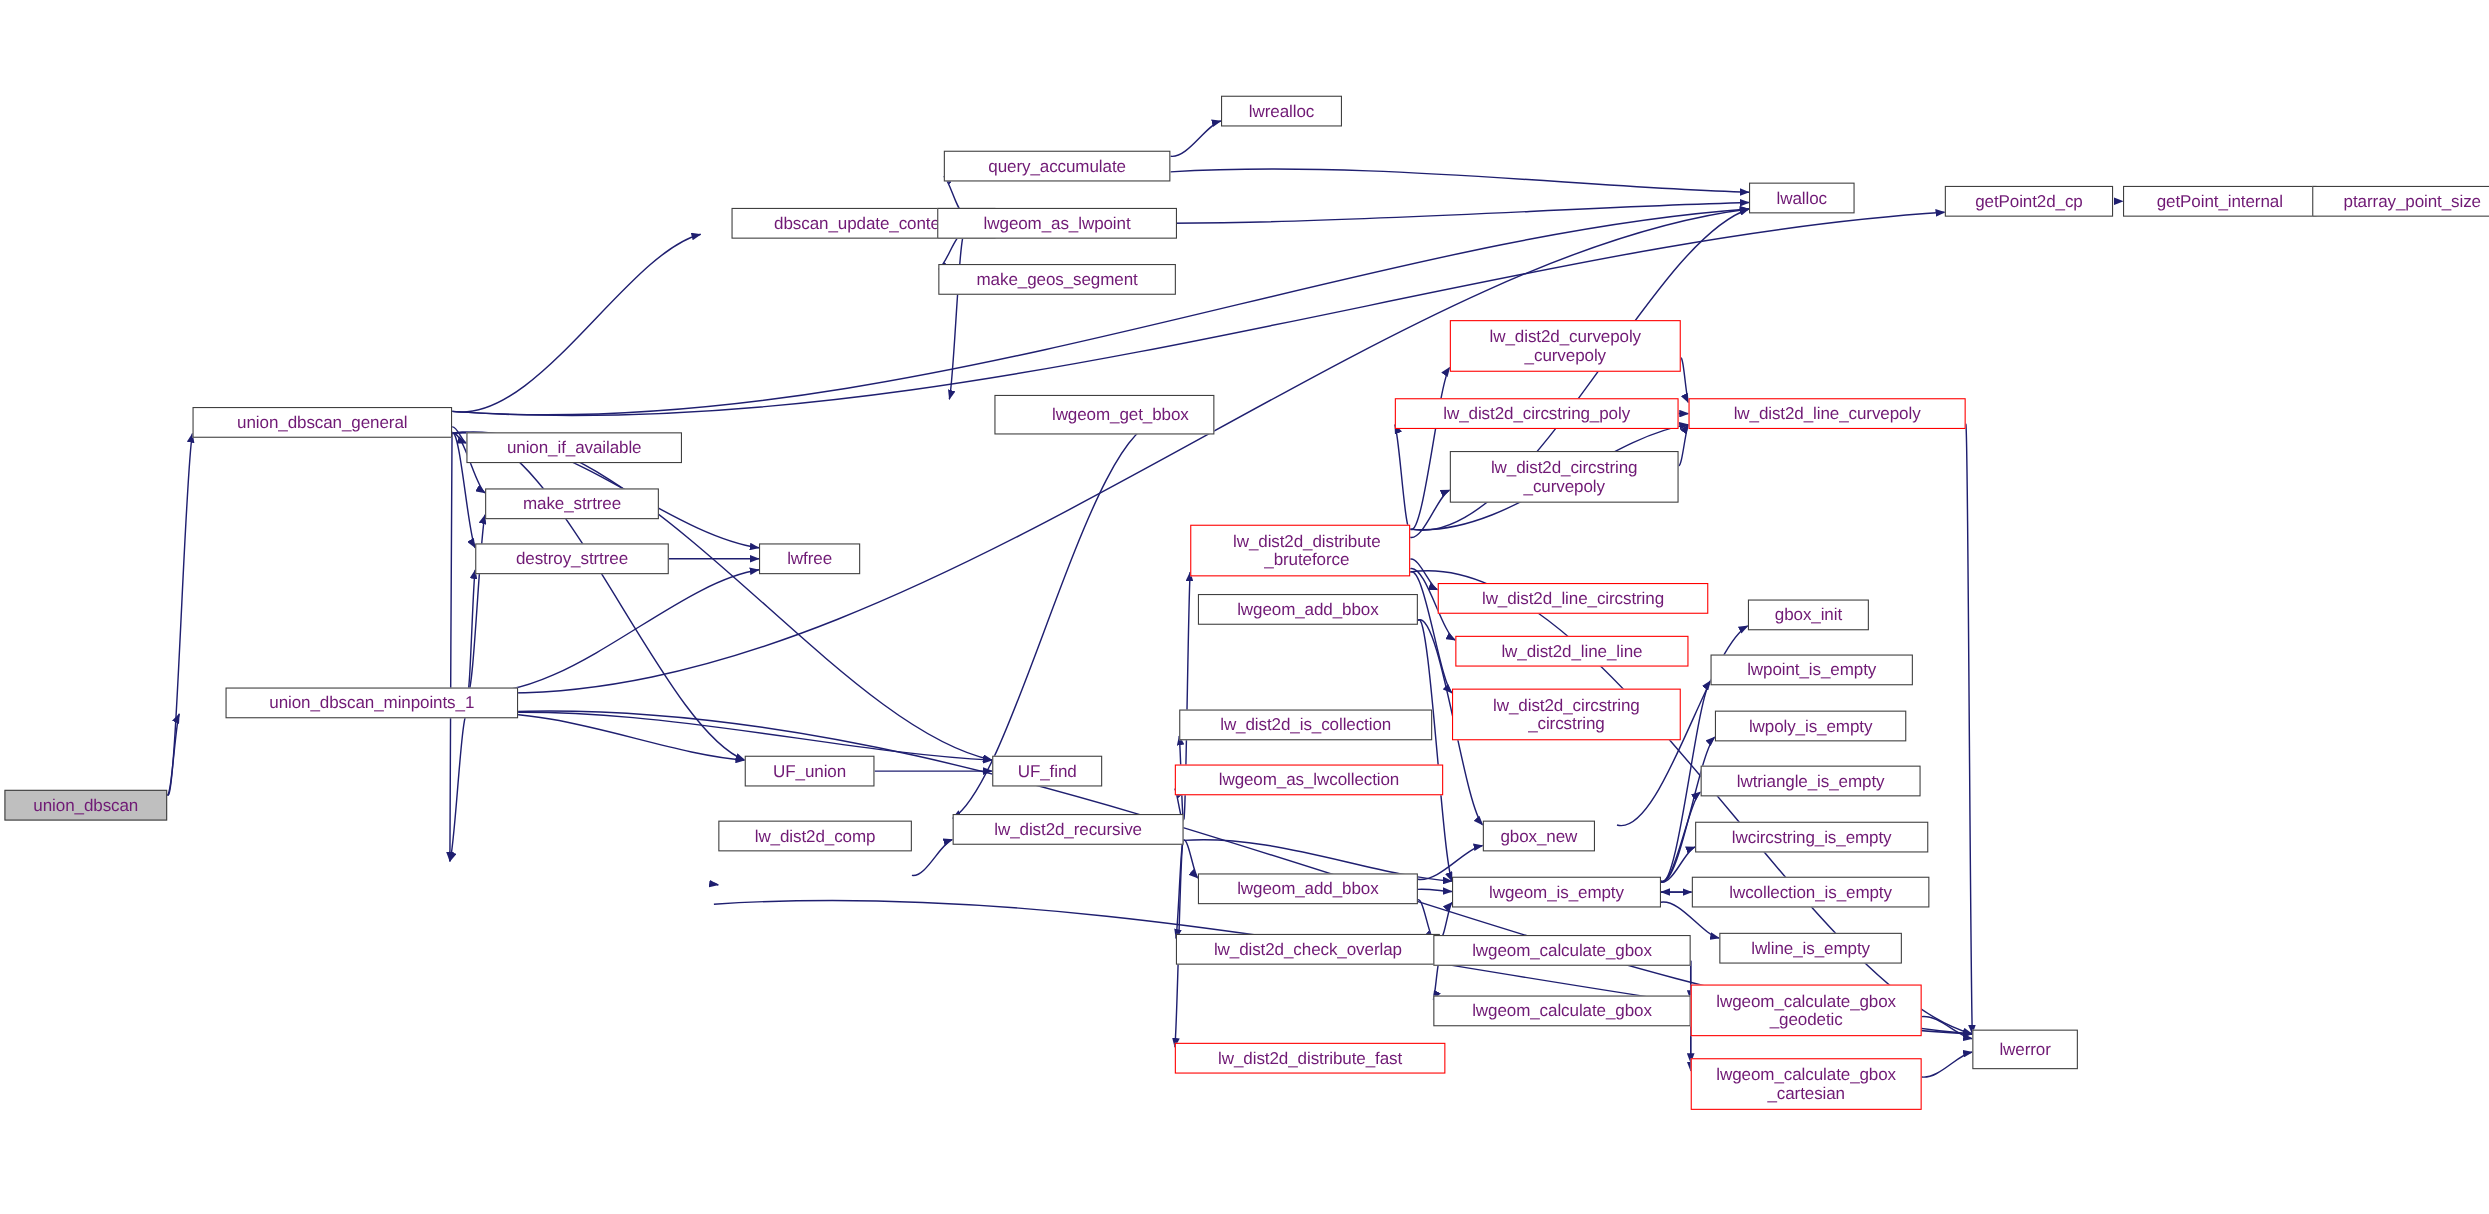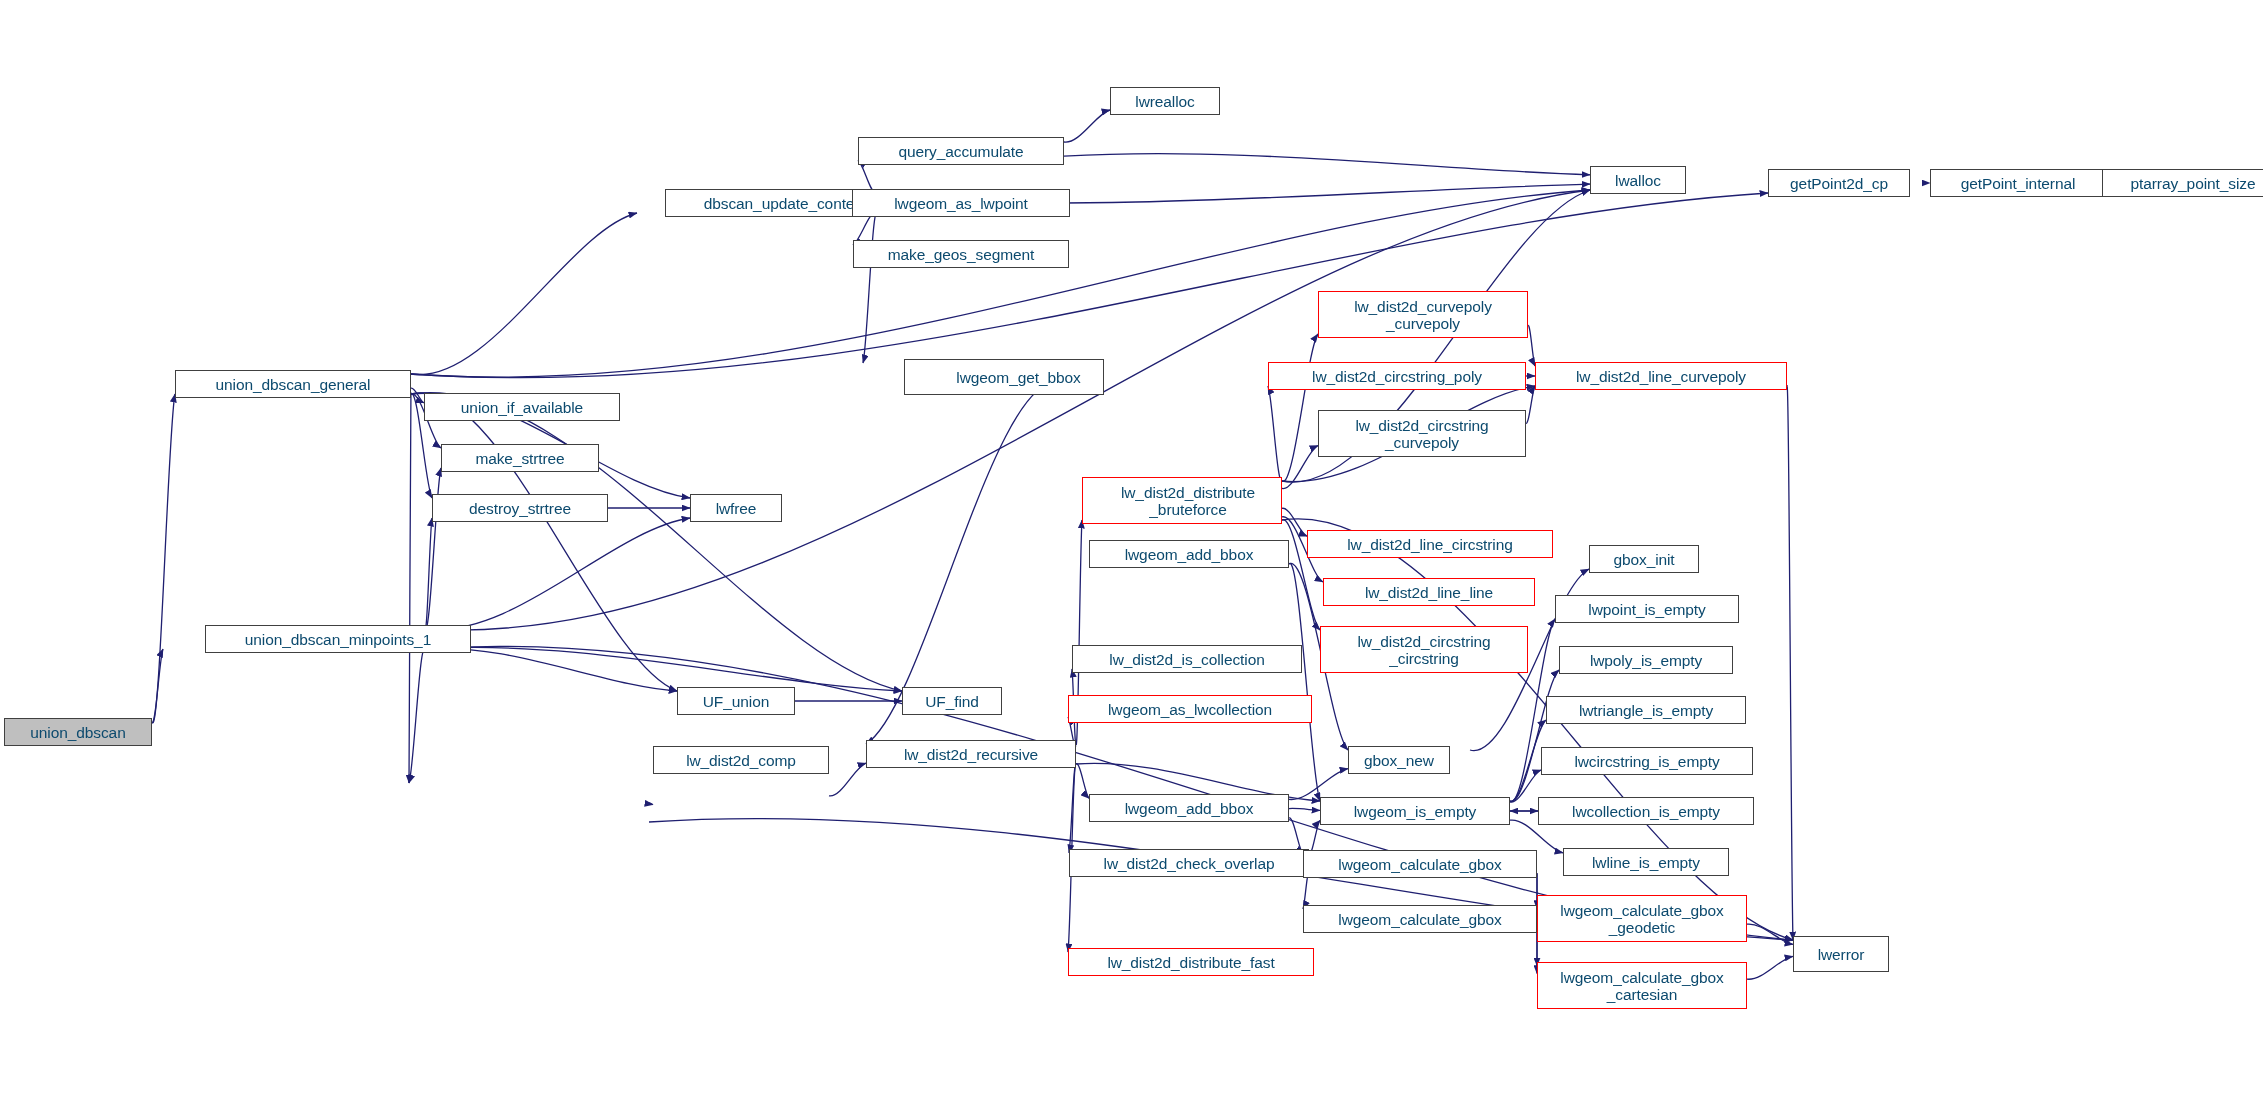--- a/index.html
+++ b/index.html
@@ -33,21 +33,21 @@
   }
   .node {
     position: absolute;
     box-sizing: border-box;
     display: flex;
     align-items: center;
     justify-content: center;
     text-align: center;
     background: #ffffff;
     border: 1px solid #404040;
-    color: #0c4a6e;
+    color: #701a75;
     font-size: 15.5px;
     line-height: 17px;
     letter-spacing: -0.1px;
     white-space: pre;
     cursor: pointer;
   }
   .node.red {
     border-color: #ff0000;
   }
   .node.filled {
@@ -160,21 +160,21 @@
       <div class="node" style="left: 432px; top: 494px; width: 176px; height: 28px;"><span class="node-label">destroy_strtree</span></div>
       <div class="node" style="left: 690px; top: 494px; width: 92px; height: 28px;"><span class="node-label">lwfree</span></div>
       <div class="node" style="left: 677px; top: 687px; width: 118px; height: 28px;"><span class="node-label">UF_union</span></div>
       <div class="node" style="left: 902px; top: 687px; width: 100px; height: 28px;"><span class="node-label">UF_find</span></div>
       <div class="node" style="left: 653px; top: 746px; width: 176px; height: 28px;"><span class="node-label">lw_dist2d_comp</span></div>
       <div class="node" style="left: 858px; top: 137px; width: 206px; height: 28px;"><span class="node-label">query_accumulate</span></div>
       <div class="node" style="left: 852px; top: 189px; width: 218px; height: 28px;"><span class="node-label">lwgeom_as_lwpoint</span></div>
       <div class="node" style="left: 853px; top: 240px; width: 216px; height: 28px;"><span class="node-label">make_geos_segment</span></div>
       <div class="node" style="left: 1110px; top: 87px; width: 110px; height: 28px;"><span class="node-label">lwrealloc</span></div>
       <div class="node" style="left: 1590px; top: 166px; width: 96px; height: 28px;"><span class="node-label">lwalloc</span></div>
-      <div class="node" style="left: 1768px; top: 169px; width: 142px; height: 28px;"><span class="node-label">getPoint2d_cp</span></div>
+      <div class="node" style="left: 1768px; top: 169px; width: 153px; height: 28px;"><span class="node-label">getPoint2d_cp</span></div>
       <div class="node" style="left: 1930px; top: 169px; width: 176px; height: 28px;"><span class="node-label">getPoint_internal</span></div>
       <div class="node" style="left: 2102px; top: 169px; width: 182px; height: 28px;"><span class="node-label">ptarray_point_size</span></div>
       <div class="node" style="left: 904px; top: 359px; width: 200px; height: 36px; padding-left: 29px;"><span class="node-label">lwgeom_get_bbox</span></div>
       <div class="node red" style="left: 1318px; top: 291px; width: 210px; height: 47px;"><span class="node-label">lw_dist2d_curvepoly
 _curvepoly</span></div>
       <div class="node red" style="left: 1268px; top: 362px; width: 258px; height: 28px;"><span class="node-label">lw_dist2d_circstring_poly</span></div>
       <div class="node" style="left: 1318px; top: 410px; width: 208px; height: 47px;"><span class="node-label">lw_dist2d_circstring
 _curvepoly</span></div>
       <div class="node red" style="left: 1535px; top: 362px; width: 252px; height: 28px;"><span class="node-label">lw_dist2d_line_curvepoly</span></div>
       <div class="node red" style="left: 1082px; top: 477px; width: 200px; height: 47px; padding-left: 12px;"><span class="node-label">lw_dist2d_distribute

